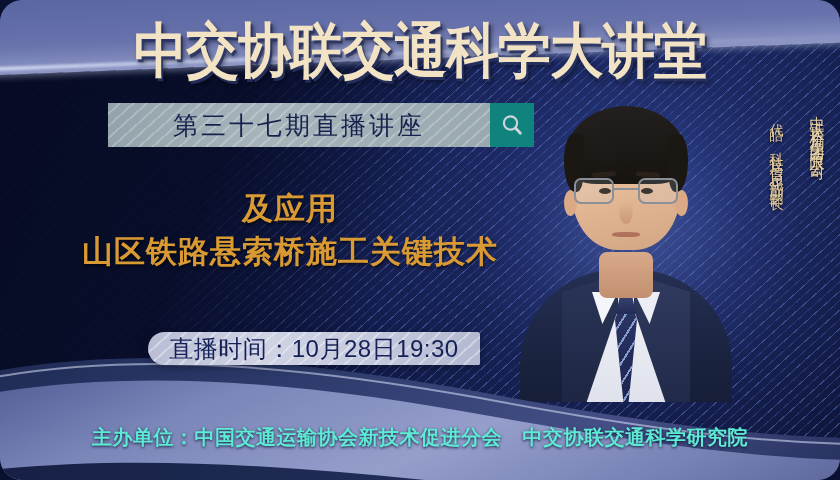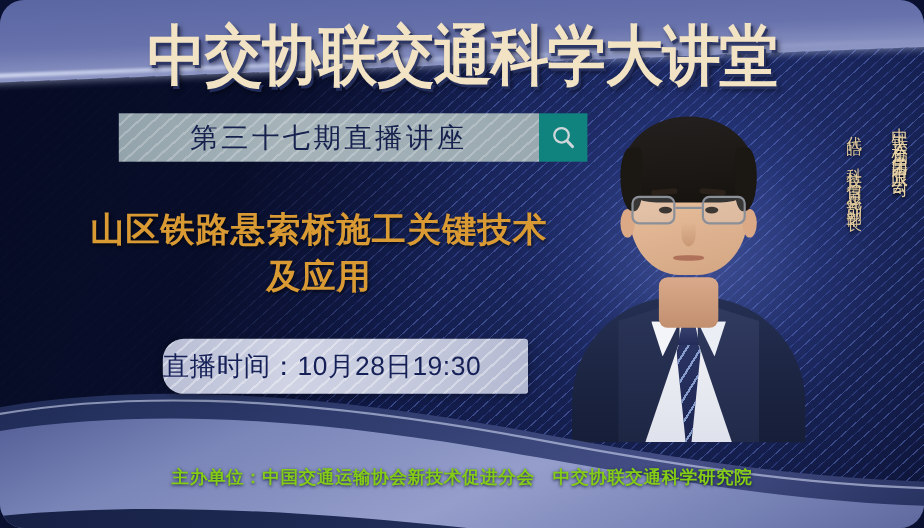--- a/index.html
+++ b/index.html
@@ -127,25 +127,25 @@
     text-align:center;
     font-size:31px;font-weight:bold;
     line-height:1.38;
     color:#d99a34;
     letter-spacing:1px;
     text-shadow:1px 2px 3px rgba(0,0,0,.6);
   }
 
   
   .time-pill{
-    position:absolute;left:148px;top:308px;
-    width:332px;height:50px;
+    position:absolute;left:148px;top:332px;
+    width:332px;height:33px;
     background:linear-gradient(100deg,#b8bdd4 0%,#cfd3e4 35%,#c3c8dc 70%,#b2b8d0 100%);
     border-radius:19px 3px 3px 19px;
-    display:flex;align-items:center;
+    display:flex;align-items:center;justify-content:center;
     box-shadow:0 2px 8px rgba(0,0,0,.35);
     position:absolute;overflow:hidden;
   }
   .time-pill::after{
     content:"";position:absolute;inset:0;
     background-image:repeating-linear-gradient(
       -42deg,
       rgba(255,255,255,.35) 0px,
       rgba(255,255,255,.35) 2px,
       rgba(255,255,255,0) 2px,
@@ -153,21 +153,21 @@
   }
   .time-pill span{
     position:relative;z-index:2;
     font-size:24px;color:#152057;letter-spacing:.5px;white-space:nowrap;
   }
 
   
   .footer{
     position:absolute;left:0;right:0;top:424px;
     text-align:center;
-    font-size:16px;font-weight:bold;color:#84cc16;
+    font-size:20px;font-weight:bold;color:#5eead4;
     letter-spacing:.5px;
     text-shadow:0 1px 3px rgba(10,16,50,.9);
     white-space:nowrap;
   }
 
   
   .speaker{
     position:absolute;right:108px;bottom:78px;
     width:212px;height:312px;
   }
@@ -294,22 +294,22 @@
       <span>
         <svg width="24" height="24" viewBox="0 0 24 24" fill="none">
           <circle cx="10.5" cy="10" r="6.6" stroke="#ced6da" stroke-width="2.1"></circle>
           <line x1="15.4" y1="15" x2="20.4" y2="20.2" stroke="#ced6da" stroke-width="2.8" stroke-linecap="round"></line>
         </svg>
       </span>
     </div>
   </div>
 
   <div class="lecture-title">
+    <div>及应用</div>
     <div>山区铁路悬索桥施工关键技术</div>
-    <div>及应用</div>
   </div>
 
   <div class="speaker">
     <div class="sp-shoulders"></div>
     <div class="sp-shirt"></div>
     <div class="sp-lapel-l"></div>
     <div class="sp-lapel-r"></div>
     <div class="sp-collar-l"></div>
     <div class="sp-collar-r"></div>
     <div class="sp-tie"></div>

